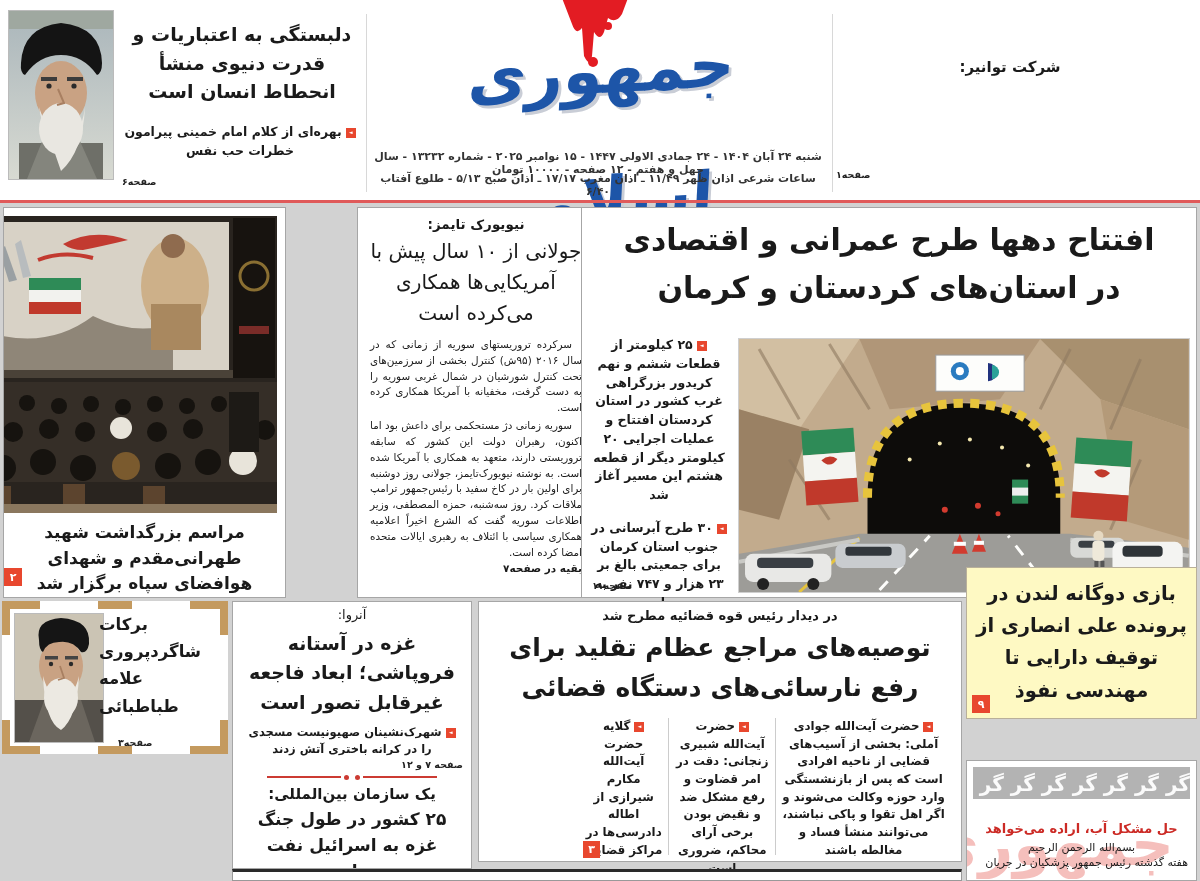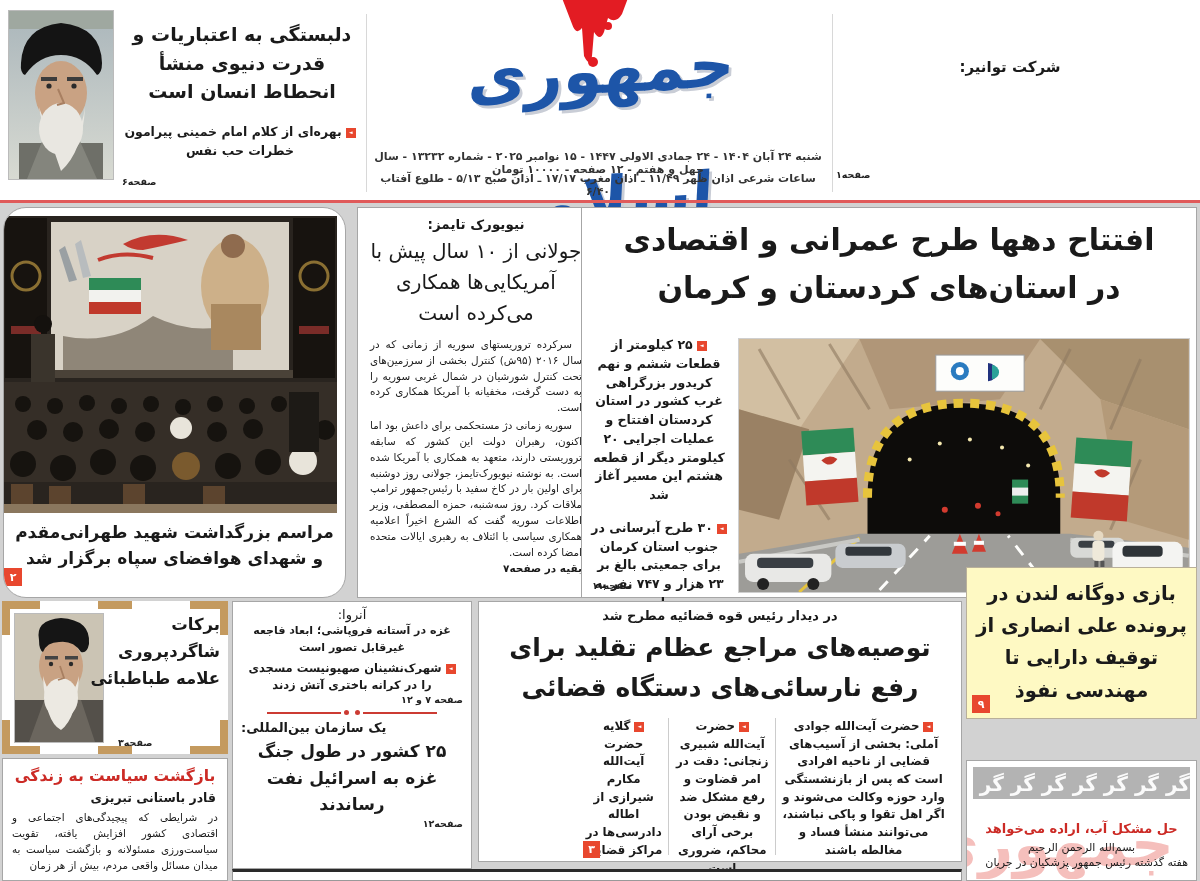--- a/index.html
+++ b/index.html
@@ -31,21 +31,21 @@
   .dl{position:absolute;left:0;right:0;text-align:center;font-weight:bold;color:#333;}
   #dl1{top:150px;font-size:11px;}
   #dl2{top:172px;font-size:11px;letter-spacing:.5px;}
   
   #tavanir{position:absolute;right:6px;width:368px;top:6px;height:190px;}
   #tavanir .kick{position:absolute;top:20px;left:0;right:0;text-align:center;font-size:15px;font-weight:bold;margin-top:32px;}
   #tavanir .hl{position:absolute;top:44px;left:6px;right:6px;text-align:center;font-size:24px;
                font-weight:bold;line-height:1.55;}
   #tavanir .pref{position:absolute;left:10px;bottom:16px;}
   
-  #ceremony{left:3px;top:207px;width:343px;height:391px;border-radius:23px;}
+  #ceremony{left:3px;top:207px;width:283px;height:391px;}
   #ceremony .photo{position:absolute;left:8px;right:8px;top:8px;height:297px;}
   #ceremony .cap{position:absolute;left:10px;right:10px;top:312px;text-align:center;
                  font-size:17px;font-weight:bold;line-height:1.5;}
   #ceremony .badge{left:0;top:360px;}
   #nyt{left:357px;top:207px;width:238px;height:391px;padding:6px 12px;}
   #nyt .kick{text-align:center;font-size:13.5px;font-weight:bold;margin-top:2px;}
   #nyt .hl{text-align:center;font-size:20px;font-weight:normal;line-height:1.55;margin:4px 0 8px;}
   #nyt .body{font-size:10.4px;line-height:1.52;text-align:justify;}
   #nyt .body p{margin:0 0 2px;text-indent:10px;}
   #nyt .cont{font-size:10.5px;font-weight:bold;margin-top:2px;}
@@ -55,37 +55,37 @@
                font-weight:bold;line-height:1.6;}
   #mainbox .bul{position:absolute;left:8px;top:128px;width:138px;font-size:12.5px;font-weight:bold;
                 text-align:center;line-height:1.5;}
   #mainbox .bul .item{margin-bottom:14px;}
   #mainbox .pref{position:absolute;left:10px;bottom:6px;}
   #mainbox .photo{position:absolute;left:150px;right:6px;top:130px;height:253px;border:1px solid #cfcfcf;}
   
   #tabox{position:absolute;left:2px;top:601px;width:226px;height:153px;background:#fff;box-sizing:border-box;}
   .br{position:absolute;background:#c49a5f;}
   #tabox .photo{position:absolute;right:auto;left:12px;top:12px;width:88px;height:128px;border:1px solid #bbb;}
-  #tabox .hl{position:absolute;left:88px;right:8px;top:10px;text-align:right;font-size:16.5px;
+  #tabox .hl{position:absolute;left:97px;right:8px;top:10px;text-align:left;font-size:16.5px;
              font-weight:bold;line-height:1.65;}
   #tabox .pref{position:absolute;left:116px;bottom:6px;}
   #politics{left:2px;top:758px;width:226px;height:123px;padding:6px 9px;}
   #politics .t{color:#cc2b26;font-size:15.5px;font-weight:bold;text-align:center;margin-top:2px;}
   #politics .a{font-size:12.5px;font-weight:bold;margin:5px 2px 4px;}
   #politics .body{font-size:10.4px;line-height:1.55;text-align:justify;}
   
   #gazacol{left:232px;top:601px;width:240px;height:268px;padding:5px 8px;}
   #gazacol .kick{text-align:center;font-size:13px;font-weight:normal;}
-  #gazacol .hl1{text-align:center;font-size:11px;font-weight:bold;line-height:1.55;margin:0 6px;}
+  #gazacol .hl1{text-align:center;font-size:19px;font-weight:bold;line-height:1.55;margin:7px 6px;}
   #gazacol .bullet{font-size:11.5px;font-weight:bold;text-align:center;line-height:1.45;margin:4px 2px 0;}
   #gazacol .pref{margin:1px 0 0;}
   .gdiv{display:flex;align-items:center;width:170px;margin:5px auto;}
   .gdiv .ln{flex:1;height:2px;background:#cc3b33;}
   .gdiv .dot{width:5px;height:5px;border-radius:50%;background:#cc3b33;margin:0 3px;}
-  #gazacol .kick2{text-align:left;font-size:13px;font-weight:bold;}
+  #gazacol .kick2{text-align:center;font-size:15px;font-weight:bold;}
   #gazacol .hl2{text-align:center;font-size:17px;font-weight:bold;line-height:1.55;margin-top:3px;}
   #cutoff{position:absolute;left:232px;top:869px;width:730px;height:12px;background:#fff;
           border:1px solid #999;border-top:3px solid #2a2a2a;box-sizing:border-box;}
   
   #jud{position:absolute;left:478px;top:601px;width:484px;height:261px;background:#fff;
        border:1px solid #a6a6a6;box-sizing:border-box;}
   #jud .kick{position:absolute;top:6px;left:0;right:0;text-align:center;font-size:13px;font-weight:bold;}
   #jud .hl{position:absolute;top:26px;left:20px;right:20px;text-align:center;font-size:25px;
            font-weight:bold;line-height:1.6;}
   #jud .cols{position:absolute;left:100px;right:10px;top:116px;bottom:6px;display:flex;direction:rtl;}
@@ -347,25 +347,20 @@
       <rect x="30" y="42" width="13" height="3.5" fill="#444"></rect>
       <rect x="50" y="42" width="13" height="3.5" fill="#444"></rect>
       <circle cx="36" cy="50" r="2.2" fill="#2a2a2a"></circle>
         <circle cx="56" cy="50" r="2.2" fill="#2a2a2a"></circle>
       <path d="M45 52 L49 64 L43 66" fill="none" stroke="#a87f61" stroke-width="1.8"></path>
     </svg>
     <div class="hl">برکات شاگردپروری علامه طباطبائی</div>
     <div class="pref">صفحه۳</div>
   </div>
 
-  <div class="box" id="politics">
-    <div class="t">بازگشت سیاست به زندگی</div>
-    <div class="a">قادر باستانی تبریزی</div>
-    <div class="body">در شرایطی که پیچیدگی‌های اجتماعی و اقتصادی کشور افزایش یافته، تقویت سیاست‌ورزی مسئولانه و بازگشت سیاست به میدان مسائل واقعی مردم، بیش از هر زمان</div>
-  </div>
 
   <div class="box" id="gazacol">
     <div class="kick">آنروا:</div>
     <div class="hl1">غزه در آستانه فروپاشی؛ ابعاد فاجعه غیرقابل تصور است</div>
     <div class="bullet"><span class="bsq">◄</span><span>شهرک‌نشینان صهیونیست مسجدی را در کرانه باختری آتش زدند</span></div>
     <div class="pref">صفحه ۷ و ۱۲</div>
     <div class="gdiv">
       <div class="ln"></div>
         <div class="dot"></div>
         <div class="dot"></div>

